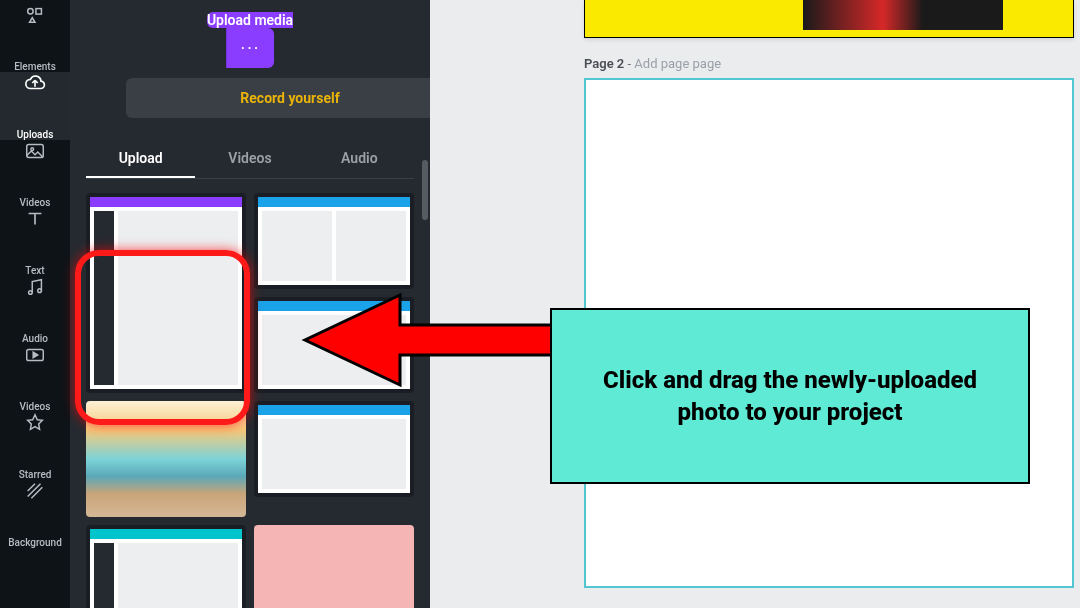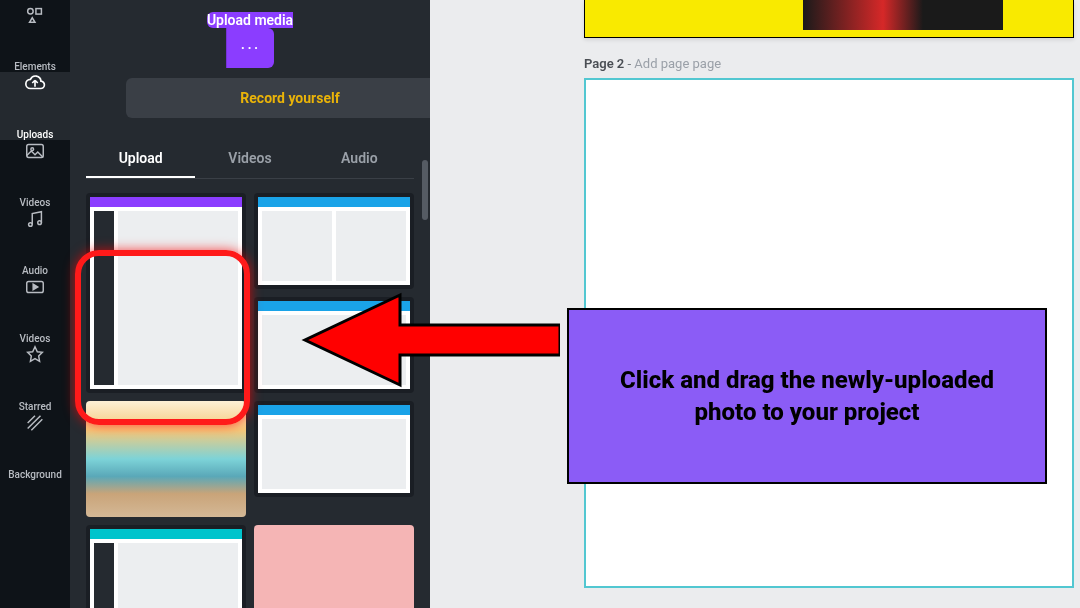--- a/index.html
+++ b/index.html
@@ -106,22 +106,22 @@
 }
 .page-header .pg-num { font-weight: 600; color: #4a4e54; }
 .page-header .pg-title { color: #9aa0a8; }
 .page-canvas {
   position: absolute; left: 154px; top: 78px; width: 490px; height: 510px;
   background: #fff; border: 2px solid #52c7d1;
 }
 
 .callout {
   position: absolute; left: 550px; top: 308px; width: 480px; min-height: 176px;
-  background: #8b5cf6; border: 2px solid #000; padding: 24px 18px;
-  display: flex; align-items: center; justify-content: center; text-align: center; margin-left: 17px;
+  background: #5eead4; border: 2px solid #000; padding: 24px 18px;
+  display: flex; align-items: center; justify-content: center; text-align: center;
 }
 .callout .text { font-size: 24px; font-weight: 800; color: #000; line-height: 1.35; }
 
 .arrow {
   position: absolute; left: 300px; top: 280px; width: 260px; height: 120px;
   pointer-events: none;
 }
 </style>
 </head>
 <body>
@@ -148,20 +148,28 @@
   </div>
   <div class="nav-item">
     <span class="icon">
       <svg width="22" height="22" viewBox="0 0 24 24" fill="none" stroke="currentColor" stroke-width="1.6">
           <rect x="3" y="5" width="18" height="14" rx="2"></rect>
           <circle cx="9" cy="10" r="1.5"></circle>
           <path d="M3 17l5-5 4 4 3-3 6 6"></path>
         </svg>
     </span>
     <span class="label">Videos</span>
+  </div>
+  <div class="nav-item">
+    <span class="icon">
+      <svg width="22" height="22" viewBox="0 0 24 24" fill="none" stroke="currentColor" stroke-width="1.8">
+          <path d="M5 6h14M12 6v12"></path>
+        </svg>
+    </span>
+    <span class="label">Text</span>
   </div>
   <div class="nav-item">
     <span class="icon">
       <svg width="22" height="22" viewBox="0 0 24 24" fill="none" stroke="currentColor" stroke-width="1.6">
           <path d="M9 18V6l10-2v12"></path>
           <circle cx="7" cy="18" r="2"></circle>
           <circle cx="17" cy="16" r="2"></circle>
         </svg>
     </span>
     <span class="label">Audio</span>

